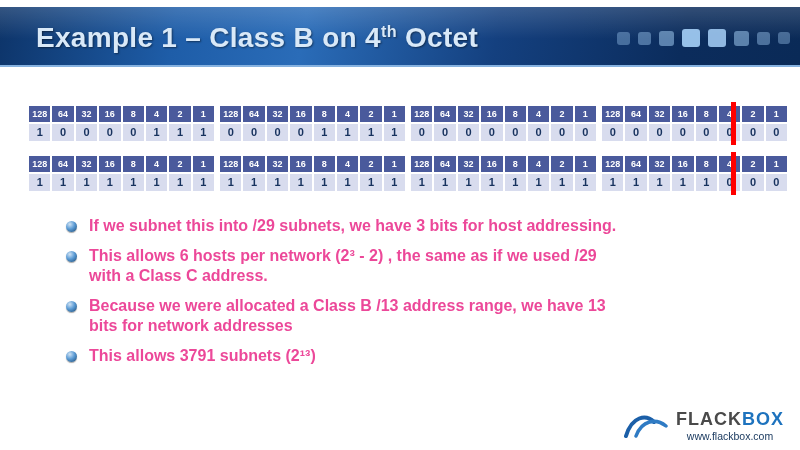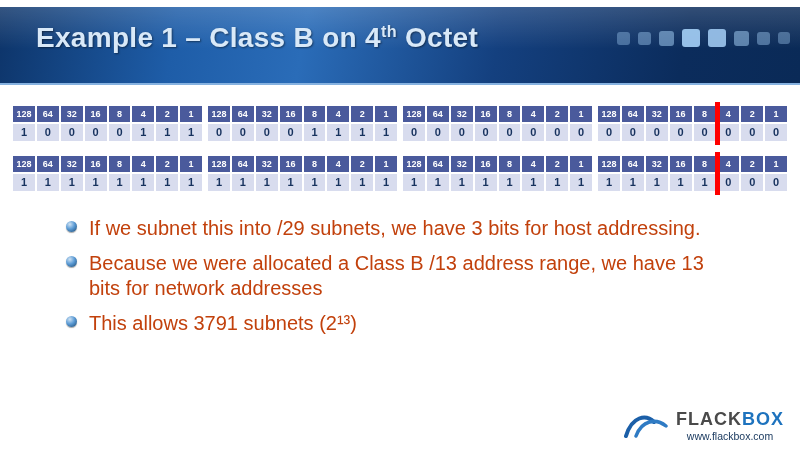--- a/index.html
+++ b/index.html
@@ -8,21 +8,21 @@
     position: relative;
     font-family: "Liberation Sans", sans-serif;
     background: #ffffff;
     overflow: hidden;
   }
 
   
   .header {
     position: absolute;
     top: 7px; left: 0;
-    width: 100%; height: 78px;
+    width: 100%; height: 60px;
     background: linear-gradient(100deg,
       #0d3469 0%, #1e5da8 22%, #2a6cb8 38%,
       #14407f 62%, #0b2c5c 85%, #0a2a57 100%);
     border-bottom: 2px solid #86b2e0;
   }
   .header::before {
     content: '';
     position: absolute; left: 0; right: 0; top: 0; height: 55%;
     background: linear-gradient(to bottom, rgba(255,255,255,0.16), rgba(255,255,255,0));
   }
@@ -34,21 +34,21 @@
     white-space: nowrap;
   }
   .title sup { font-size: 58%; vertical-align: super; }
   .squares {
     position: absolute; right: 10px; top: 22px;
     display: flex; align-items: center; gap: 8px;
   }
   .sq { background: #9ec8ef; border-radius: 3px; }
 
   
-  .tables { position: absolute; top: 106px; left: 0; right: 0; }
+  .tables { position: absolute; top: 106px; left: 16px; right: 0; }
   .bit-table {
     position: relative;
     display: flex; gap: 6px;
     margin: 0 13px 15px 13px;
   }
   .octet-group {
     flex: 1;
     display: grid;
     grid-template-columns: repeat(8, 1fr);
     gap: 2px;
@@ -76,23 +76,24 @@
 
   
   .bullets {
     position: absolute; top: 216px; left: 64px; width: 690px;
     list-style: none;
   }
   .bullets li {
     position: relative;
     padding-left: 25px;
     margin-bottom: 10px;
-    font-size: 20px;
-    color: #c2410c;
+    font-size: 16px;
+    color: #ec4899;
     line-height: 1.25;
+    font-weight: bold;
   }
   .bullet-text { white-space: pre-line; }
   .sphere {
     position: absolute; left: 2px; top: 5px;
     width: 11px; height: 11px; border-radius: 50%;
     background: radial-gradient(circle at 35% 30%, #cfe2f3, #5b9bd5 45%, #1f4e79 95%);
     box-shadow: 0 1px 1px rgba(0,0,0,0.35);
   }
 
   
@@ -278,20 +279,25 @@
     </div>
 </div>
 
 <ul class="bullets">
   <li>
     <span class="sphere"></span>
     <span class="bullet-text">If we subnet this into /29 subnets, we have 3 bits for host addressing.</span>
   </li>
   <li>
     <span class="sphere"></span>
+    <span class="bullet-text">This allows 6 hosts per network (2³ - 2) , the same as if we used /29
+with a Class C address.</span>
+  </li>
+  <li>
+    <span class="sphere"></span>
     <span class="bullet-text">Because we were allocated a Class B /13 address range, we have 13
 bits for network addresses</span>
   </li>
   <li>
     <span class="sphere"></span>
     <span class="bullet-text">This allows 3791 subnets (2¹³)</span>
   </li>
 </ul>
 
 <div class="logo">

